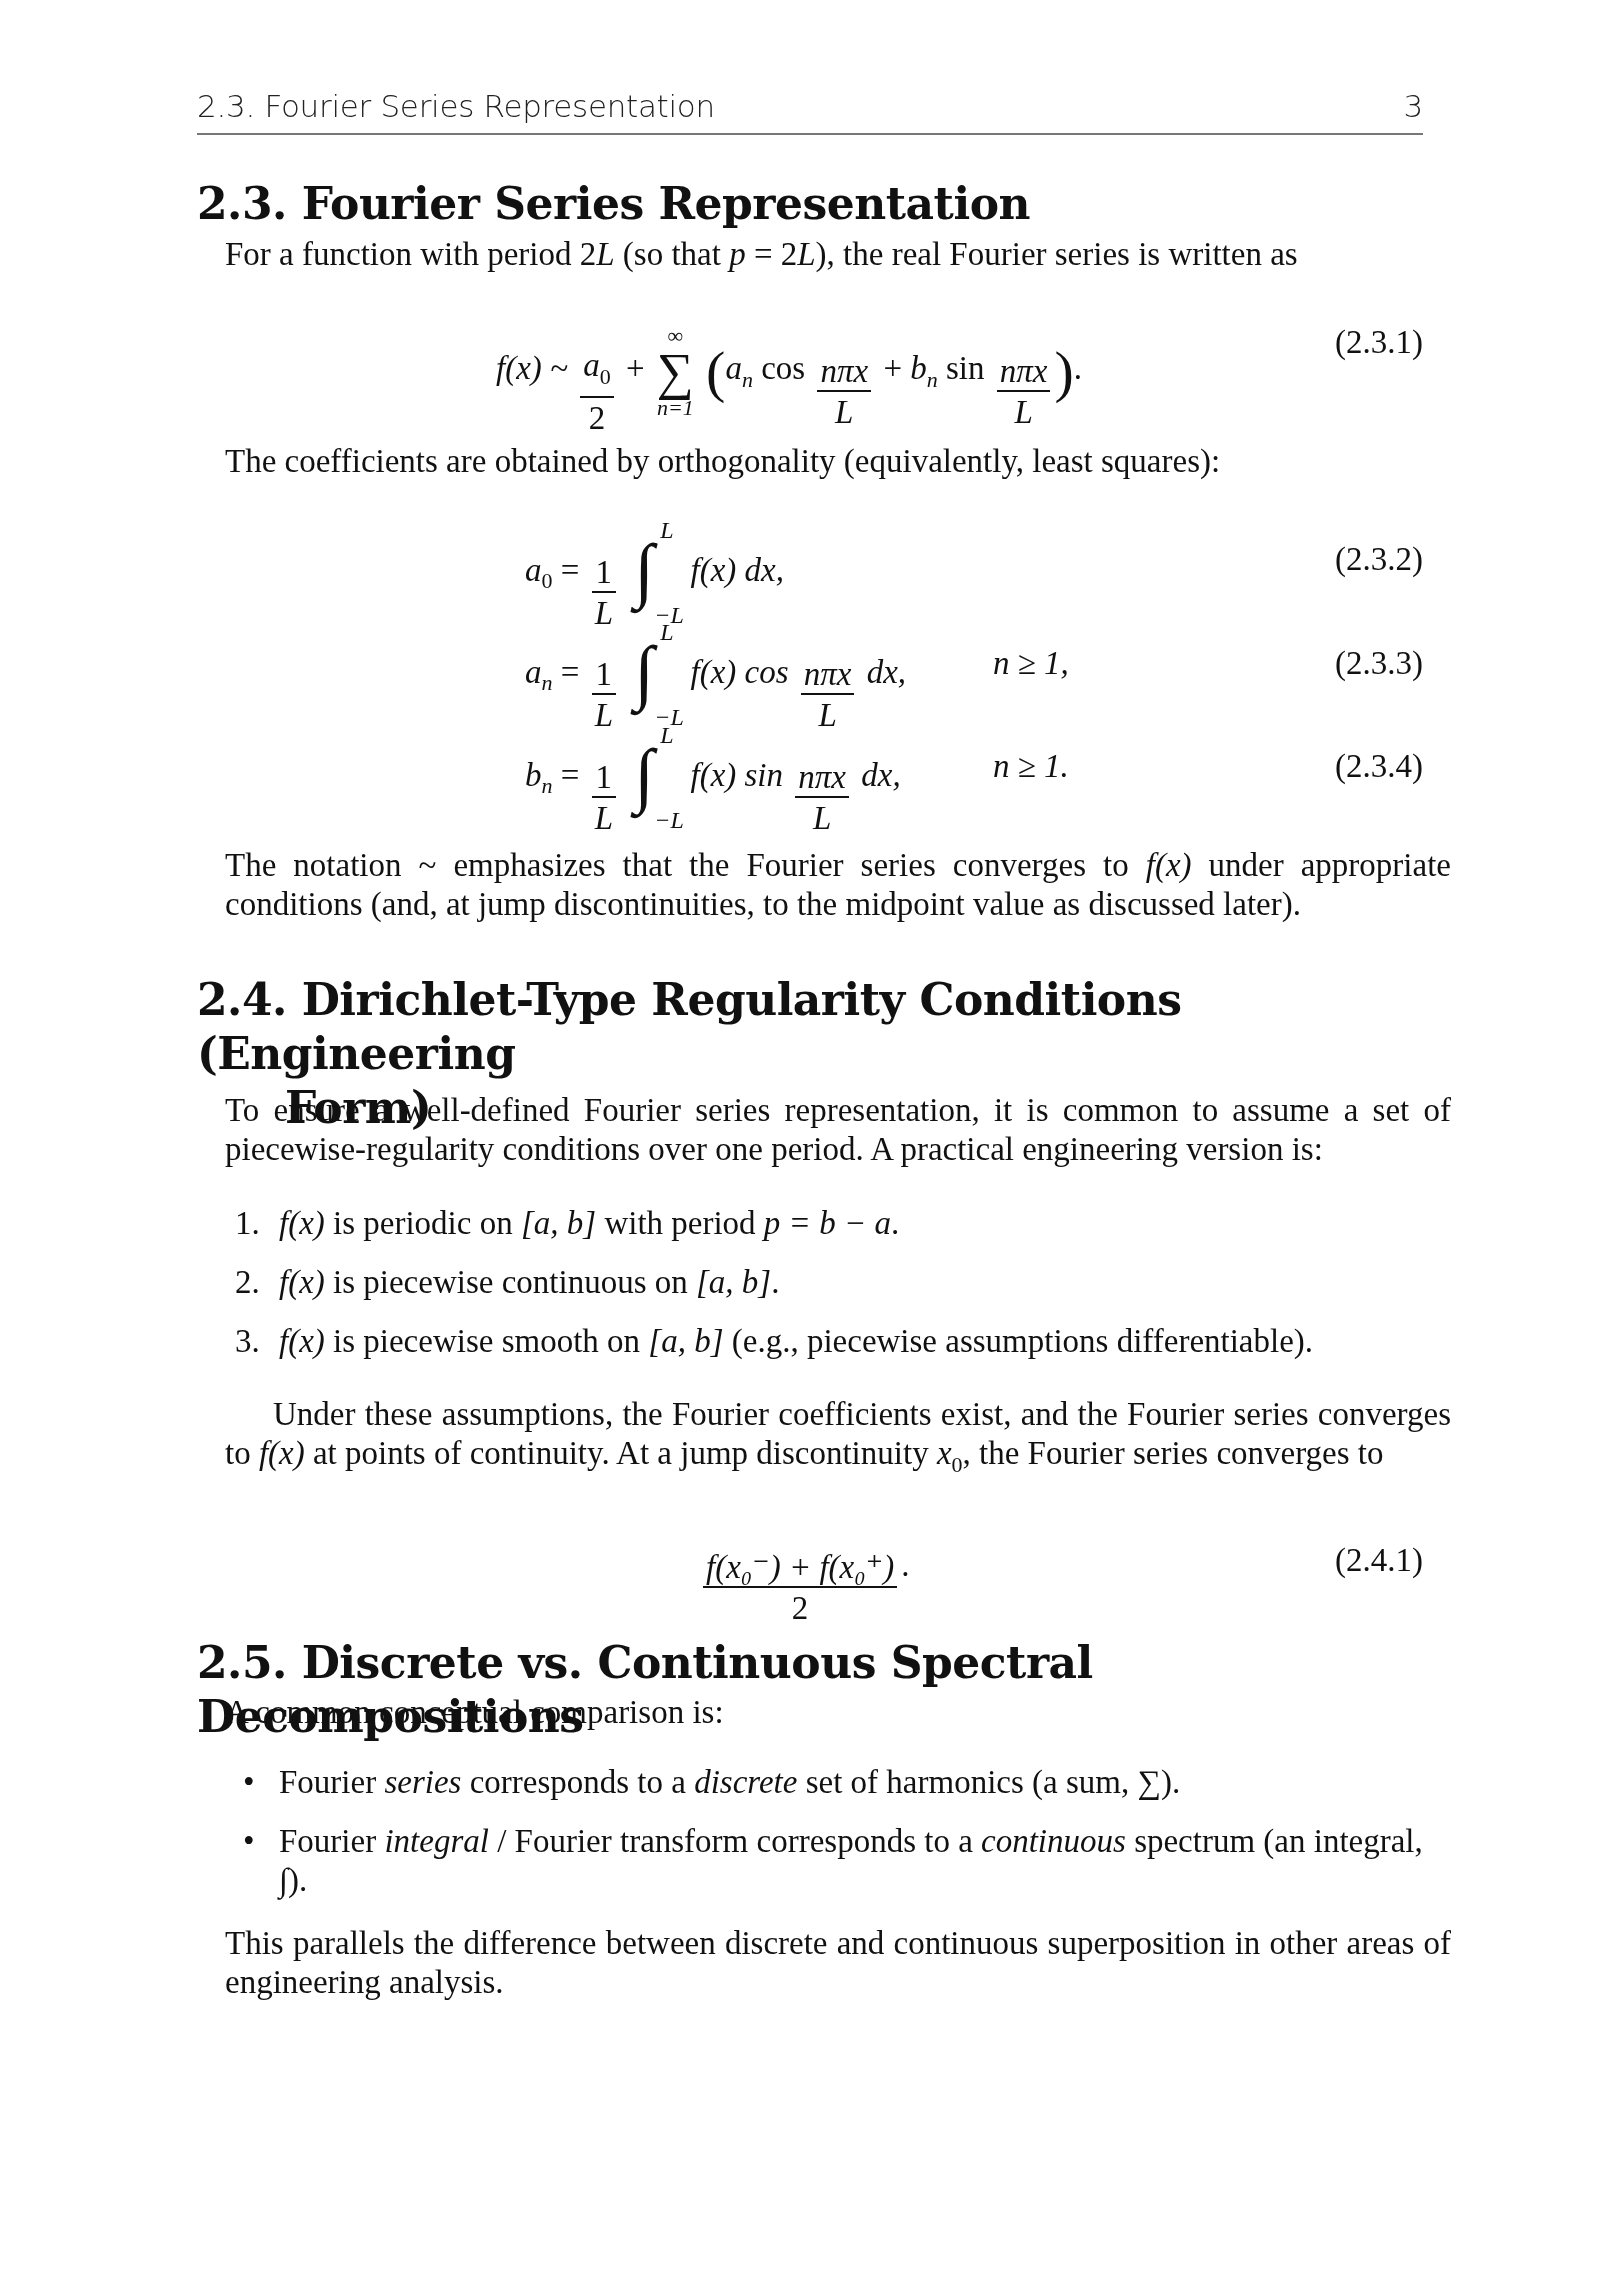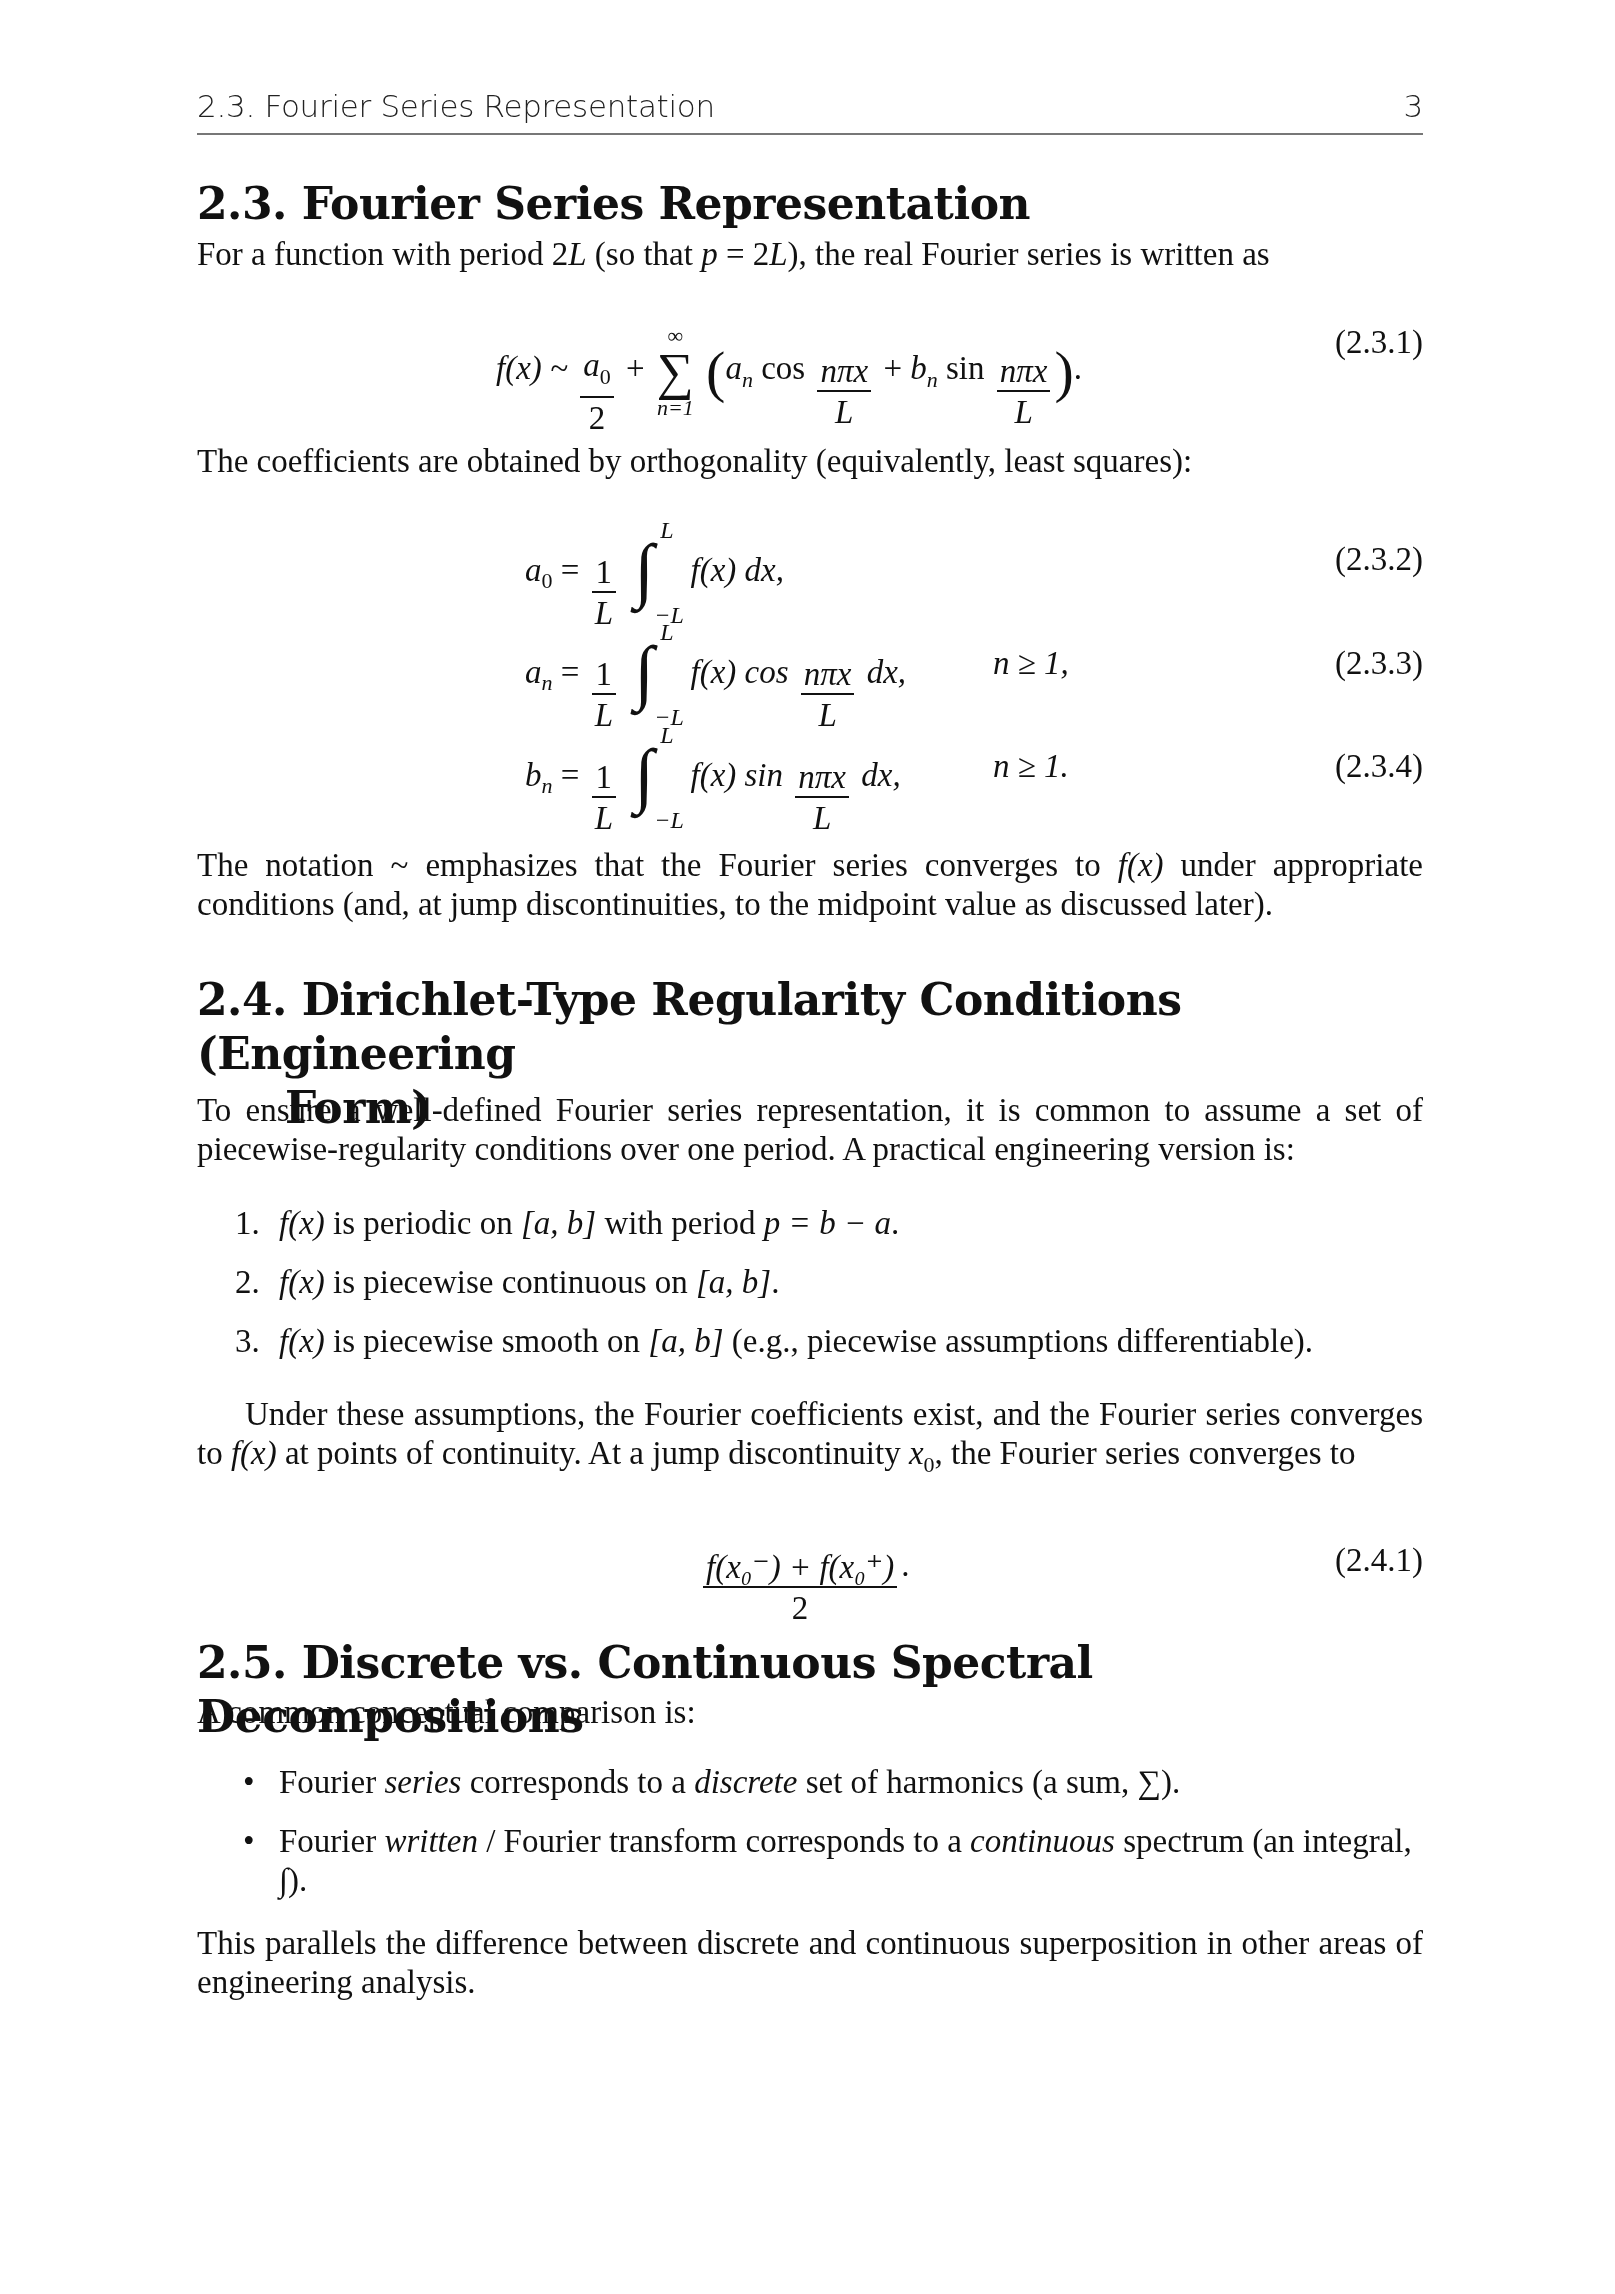--- a/index.html
+++ b/index.html
@@ -1,18 +1,18 @@
 <!DOCTYPE html>
 <html><head>
   <meta charset="utf-8">
   <style>
     html, body { margin: 0; padding: 0; background: #ffffff; }
     body { width: 1616px; height: 2294px; position: relative; overflow: hidden; color: #111; }
     .page { position: absolute; left: 197px; top: 0; width: 1226px; }
-    .body-text { font-family: "Liberation Serif", "DejaVu Serif", serif; font-size: 33px; line-height: 39px; }
+    .body-text { font-family: "Liberation Serif", "DejaVu Serif", serif; font-size: 33px; line-height: 39px; margin-left: 28px; }
     .it { font-style: italic; }
     .running-head { position: absolute; top: 88px; left: 0; width: 1226px; height: 46px;
       font-family: "DejaVu Sans", "Liberation Sans", sans-serif; font-size: 31px; font-weight: 300; color: #222; letter-spacing: -0.3px; }
     .running-head .num { position: absolute; right: 0; top: 0; }
     .rule { position: absolute; top: 133px; left: 0; width: 1226px; height: 2px; background: #777; }
     h2 { margin: 0; font-family: "DejaVu Serif", "Liberation Serif", serif; font-weight: bold; font-size: 44px; line-height: 54px; letter-spacing: -0.5px; color: #111; position: absolute; left: 0; }
     .para { position: absolute; left: 0; width: 1226px; text-align: justify; }
     .eqrow { position: absolute; left: 0; width: 1226px; }
     .eqno { position: absolute; right: 0; font-family: "Liberation Serif", serif; font-size: 33px; }
     .math { font-family: "Liberation Serif", "DejaVu Serif", serif; font-size: 33px; position: absolute; white-space: nowrap; }
@@ -155,20 +155,20 @@
 
   <div class="para body-text" style="top:1693px;">A common conceptual comparison is:</div>
 
   <ul class="list body-text" style="top:1763px;">
     <li style="margin-bottom:20px;">
       <span class="marker">•</span>
       <span>Fourier </span><span class="it">series</span><span> corresponds to a </span><span class="it">discrete</span><span> set of harmonics (a sum, ∑).</span>
     </li>
     <li>
       <span class="marker">•</span>
-      <span>Fourier </span><span class="it">written</span><span> / Fourier transform corresponds to a </span><span class="it">continuous</span><span> spectrum (an integral, ∫).</span>
+      <span>Fourier </span><span class="it">integral</span><span> / Fourier transform corresponds to a </span><span class="it">continuous</span><span> spectrum (an integral, ∫).</span>
     </li>
   </ul>
 
   <div class="para body-text" style="top:1924px;">This parallels the difference between discrete and continuous superposition in other areas of engineering analysis.</div>
 
 </div>
 
 
 </body></html>

